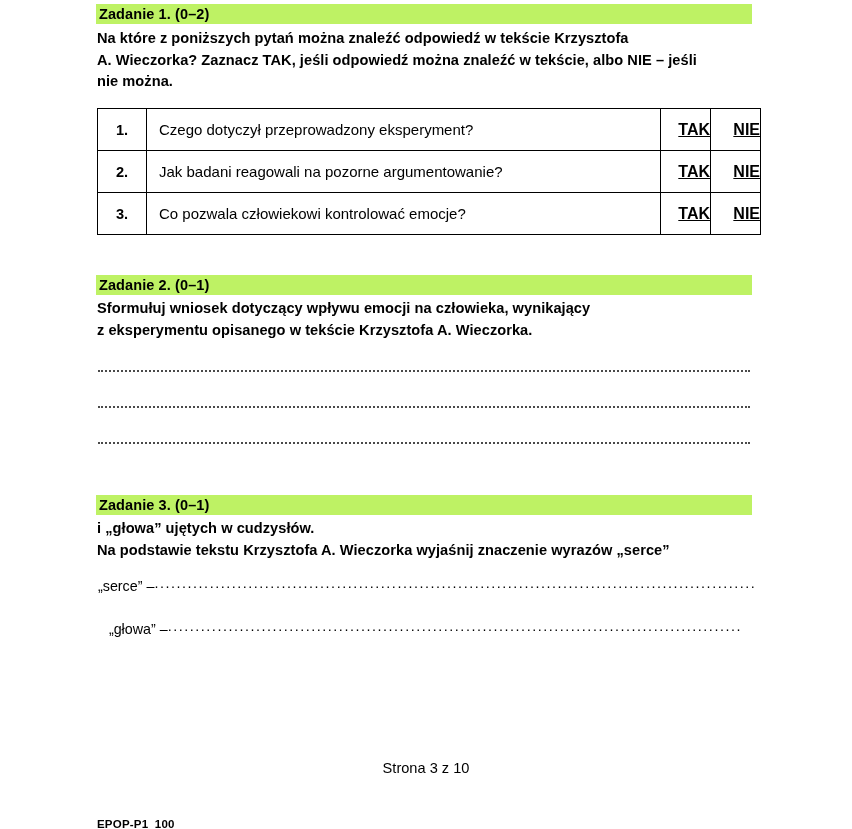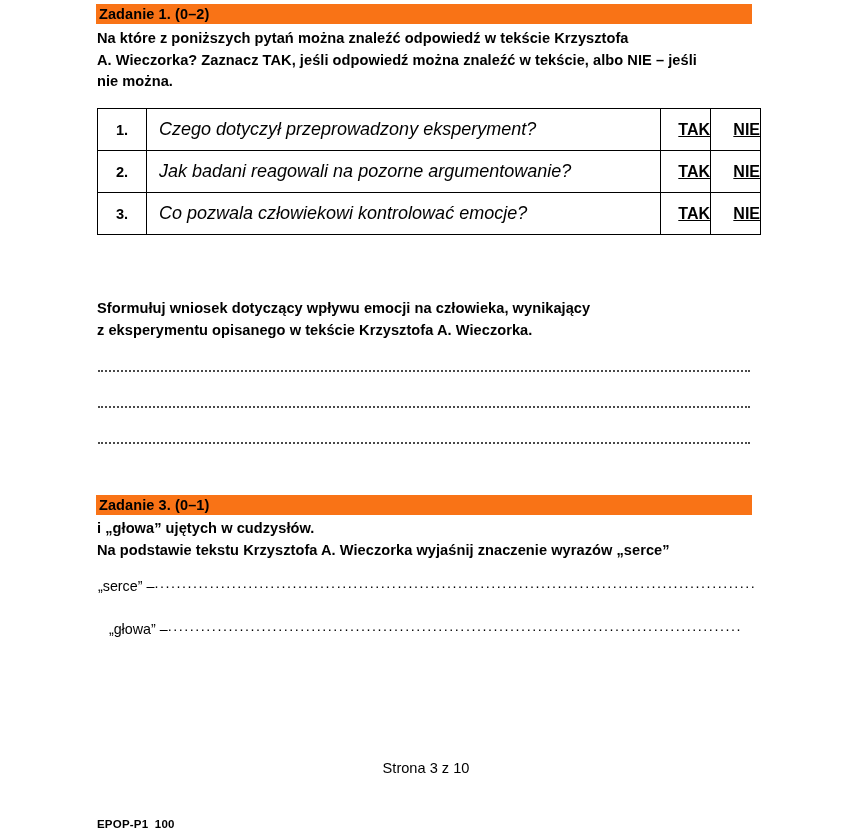--- a/index.html
+++ b/index.html
@@ -23,21 +23,21 @@
     width: 852px;
     height: 829px;
   }
 
   
   .task-bar {
     position: absolute;
     left: 96px;
     width: 656px;
     height: 20px;
-    background: #f97316;
+    background: #bef264;
     box-sizing: border-box;
   }
   .task-bar-label {
     position: absolute;
     left: 3px;
     top: 2px;
     font-size: 14.5px;
     font-weight: bold;
     letter-spacing: 0.1px;
     white-space: nowrap;
@@ -69,23 +69,22 @@
   }
   .col-num {
     width: 48px;
     text-align: center;
     font-size: 14.6px;
     font-weight: bold;
   }
   .col-q {
     width: 501px;
     padding-left: 12px !important;
-    font-size: 18px;
+    font-size: 15px;
     font-weight: normal;
-    font-style: italic;
   }
   .col-tak, .col-nie {
     width: 49px;
     text-align: right;
     font-size: 16px;
     font-weight: bold;
     text-decoration: underline;
   }
 
   
@@ -166,20 +165,23 @@
       </tr>
       <tr>
         <td class="col-num">3.</td>
         <td class="col-q">Co pozwala człowiekowi kontrolować emocje?</td>
         <td class="col-tak">TAK</td>
         <td class="col-nie">NIE</td>
       </tr>
     </tbody>
   </table>
 
+  <div class="task-bar" style="top:275px;">
+    <span class="task-bar-label">Zadanie 2. (0–1)</span>
+  </div>
 
   <div class="prompt" style="top:298px;">
     <div>Sformułuj wniosek dotyczący wpływu emocji na człowieka, wynikający</div>
     <div>z eksperymentu opisanego w tekście Krzysztofa A. Wieczorka.</div>
   </div>
 
   <div class="dotline" style="left:98px; top:368px; width:652px;"></div>
   <div class="dotline" style="left:98px; top:404px; width:652px;"></div>
   <div class="dotline" style="left:98px; top:440px; width:652px;"></div>
 

